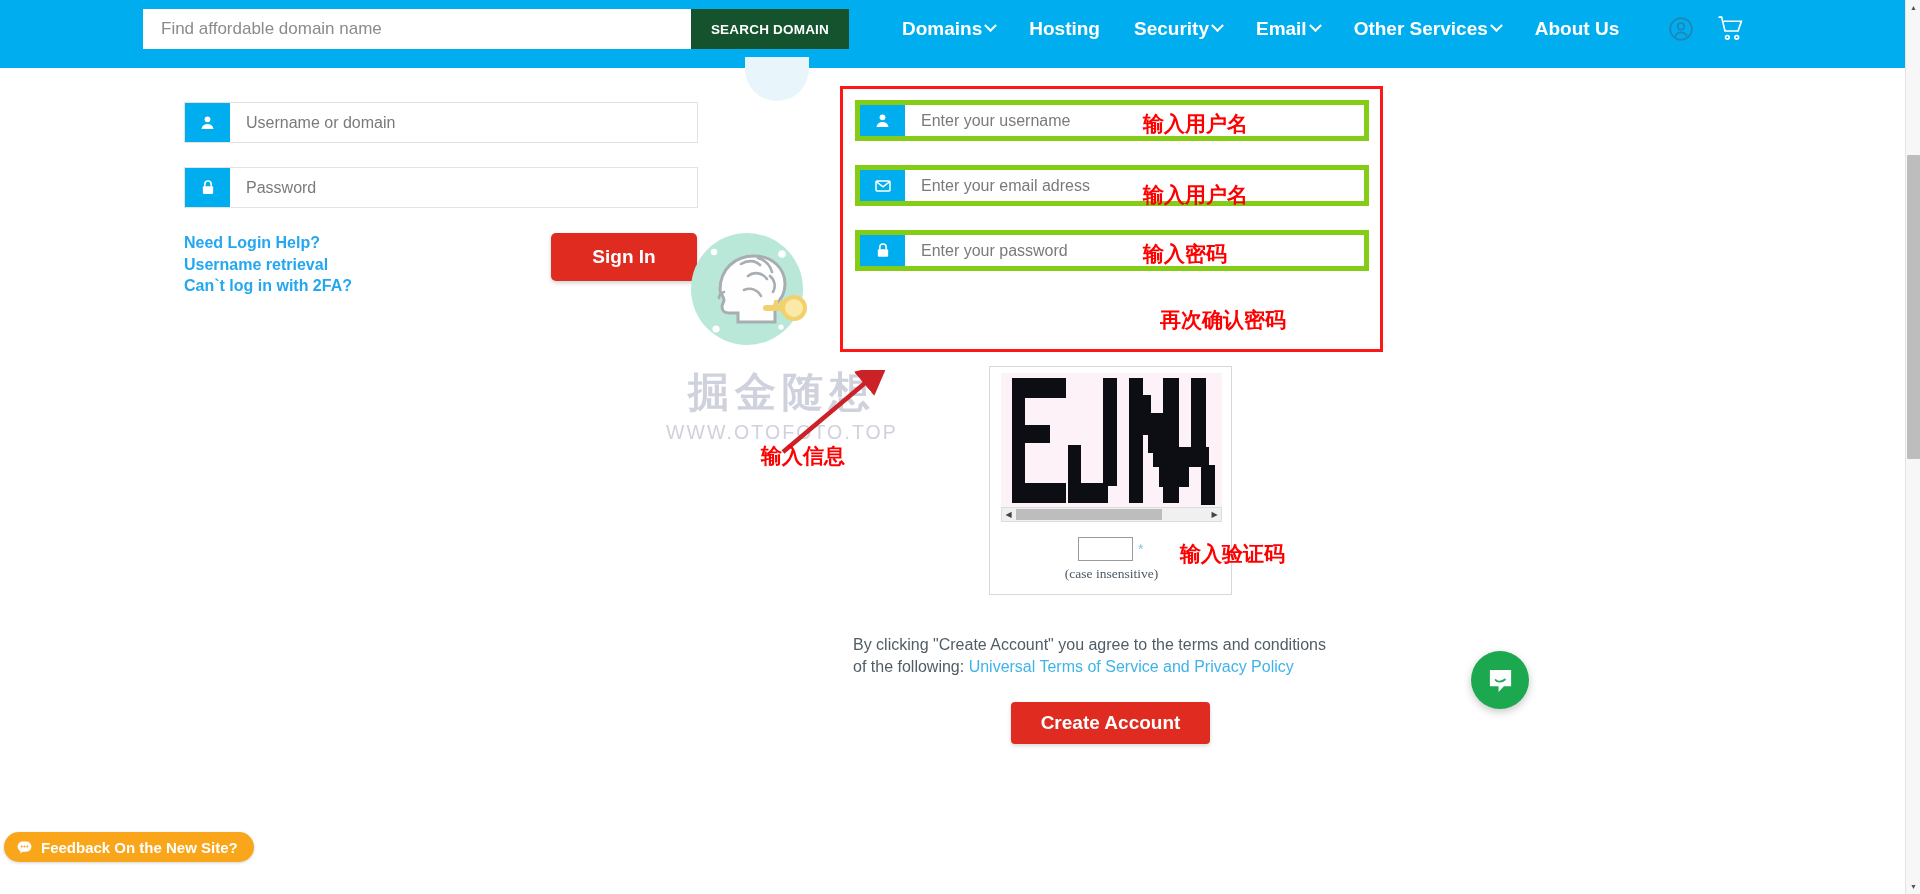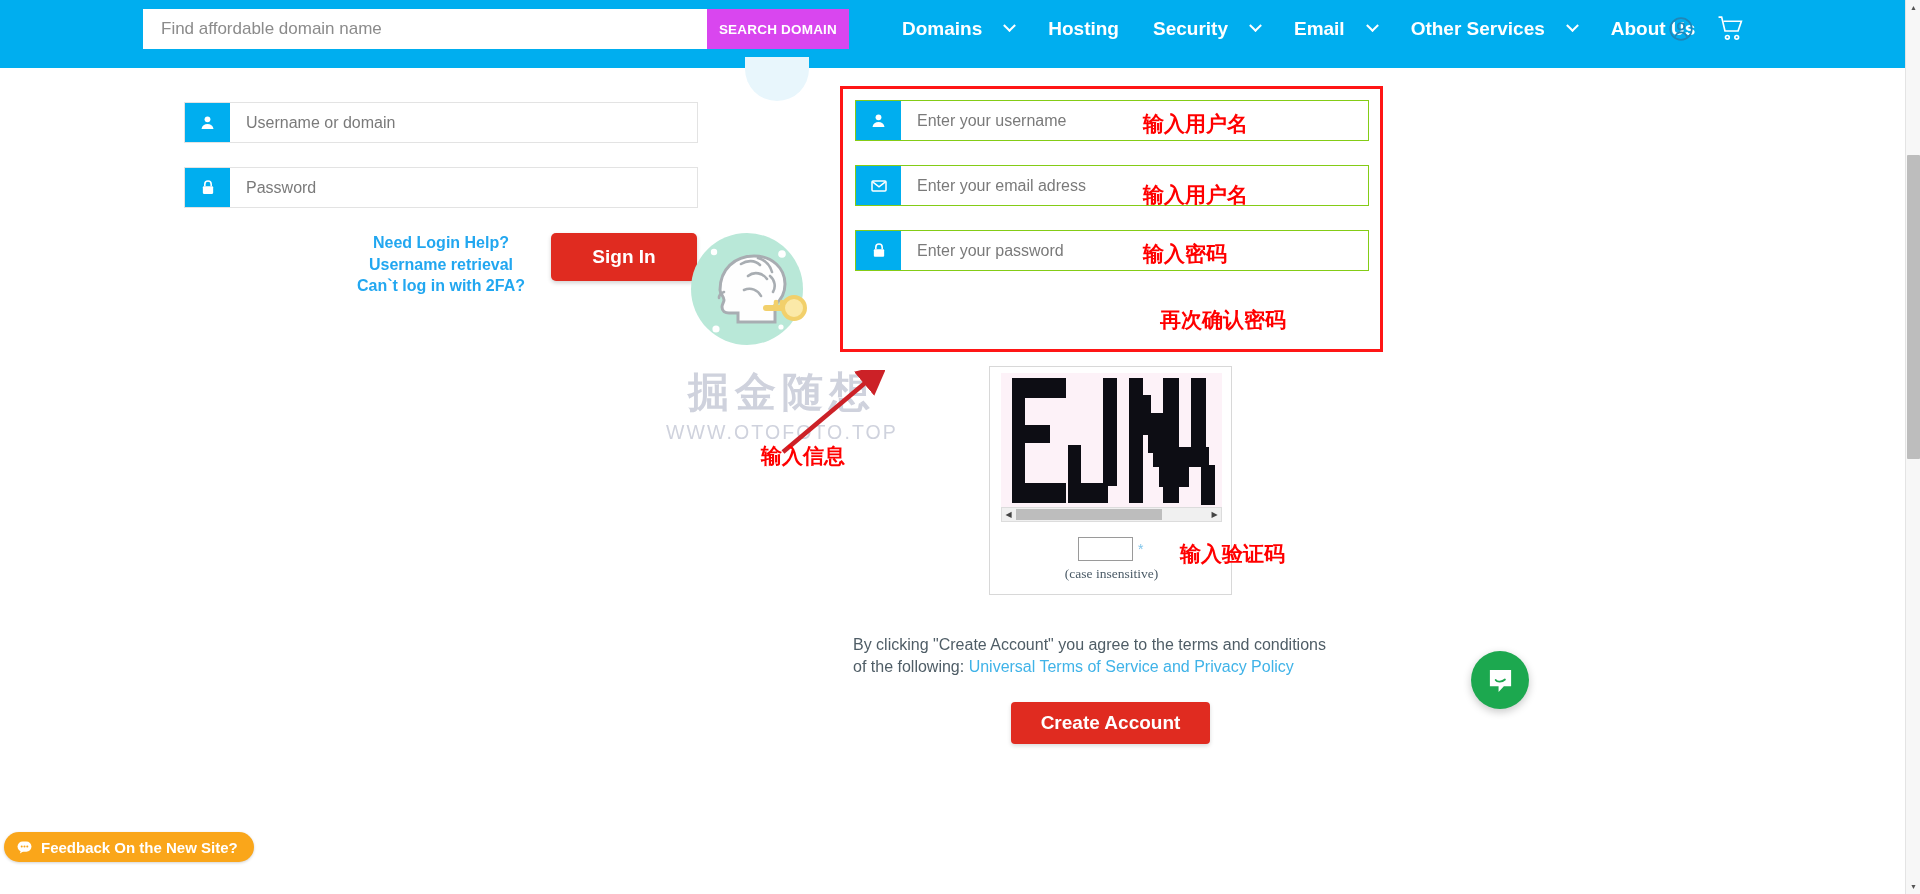--- a/index.html
+++ b/index.html
@@ -23,33 +23,33 @@
     display: flex; background: #fff;
   }
   .search-input {
     flex: 1; border: none; outline: none;
     padding: 0 18px; font-size: 17px; color: #555;
     font-family: "Liberation Sans", sans-serif;
     background: #fff;
   }
   .search-input::placeholder { color: #8b8b8b; }
   .search-btn {
-    background: #d946ef; color: #fff; border: none;
-    padding: 0 12px; font-size: 13.5px; font-weight: bold;
+    background: #14532d; color: #fff; border: none;
+    padding: 0 20px; font-size: 13.5px; font-weight: bold;
     letter-spacing: .2px; cursor: pointer;
     font-family: "Liberation Sans", sans-serif;
   }
   .nav-items {
     position: absolute; left: 885px; top: 0;
     height: 57px; display: flex; align-items: center; gap: 0;
   }
   .nav-item {
     color: #fff; font-size: 19px; font-weight: bold;
     padding: 0 17px; cursor: pointer;
-    display: flex; align-items: center; gap: 23px;
+    display: flex; align-items: center; gap: 4px;
     white-space: nowrap;
   }
   .caret {
     display: inline-block; width: 9px; height: 9px;
     border-right: 2px solid #fff; border-bottom: 2px solid #fff;
     transform: rotate(45deg) translate(-2px,-2px);
   }
   .nav-icons {
     position: absolute; left: 1668px; top: 0; height: 57px;
     display: flex; align-items: center; gap: 22px;
@@ -66,21 +66,21 @@
     width: 45px; background: #00AEEF;
     display: flex; align-items: center; justify-content: center;
     flex-shrink: 0;
   }
   .field-input {
     flex: 1; border: none; outline: none;
     padding: 0 16px; font-size: 16px; color: #555;
     font-family: "Liberation Sans", sans-serif;
   }
   .field-input::placeholder { color: #7a7a7a; }
-  .helplinks { margin-top: 16px; text-align: center; }
+  .helplinks { margin-top: 16px; }
   .helplink {
     display: block; color: #22A7F0; font-size: 16px;
     font-weight: bold; line-height: 21.5px; cursor: pointer;
   }
   .signin-btn {
     position: absolute; left: 551px; top: 233px;
     width: 146px; height: 48px;
     background: #E02B20; color: #fff; border: none;
     font-size: 19px; font-weight: bold; border-radius: 5px;
     cursor: pointer; font-family: "Liberation Sans", sans-serif;
@@ -100,21 +100,21 @@
   .wm-url { font-size: 19.5px; letter-spacing: 2.1px; margin-top: 5px; }
 
   
   .anno-cn { position: absolute; color: #FF0000; font-size: 21px; font-weight: bold; white-space: nowrap; }
   .anno-box {
     position: absolute; border: 3px solid #FF1616; pointer-events: none;
   }
 
   
   .reg-form { position: absolute; left: 855px; top: 100px; width: 514px; }
-  .reg-row { display: flex; height: 41px; margin-bottom: 24px; border: 1px solid #84cc16; background:#fff; }
+  .reg-row { display: flex; height: 41px; margin-bottom: 24px; border: 5px solid #84cc16; background:#fff; }
   .reg-row.focused {
     border: 1px solid #bfe3f7;
     outline: 2px solid #9ad6f5; outline-offset: 0px;
   }
   .reg-row.focused .field-icon { background: #cfcfcf; }
   .reg-input {
     flex: 1; border: none; outline: none; padding: 0 16px;
     font-size: 16px; color: #555; font-family: "Liberation Sans", sans-serif;
   }
   .reg-input::placeholder { color: #7a7a7a; }

